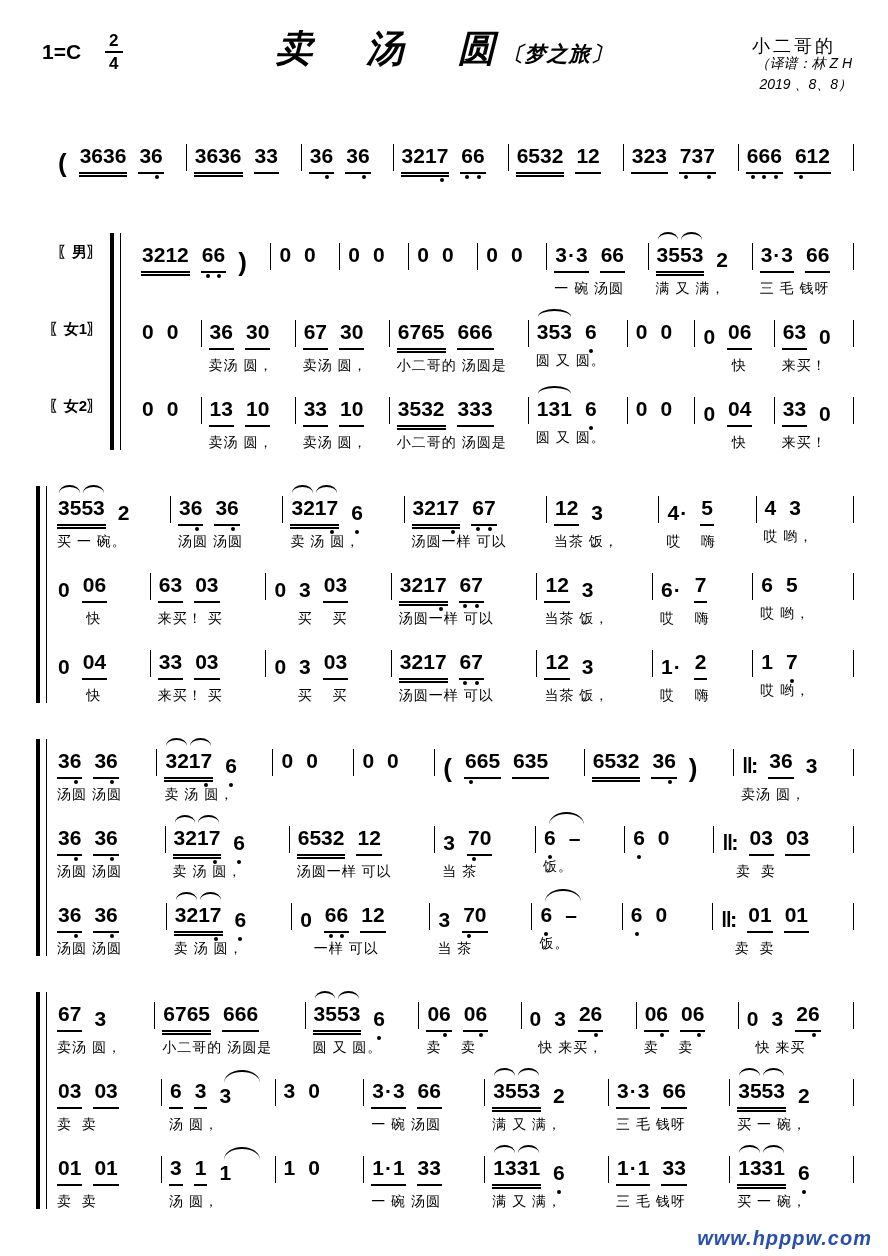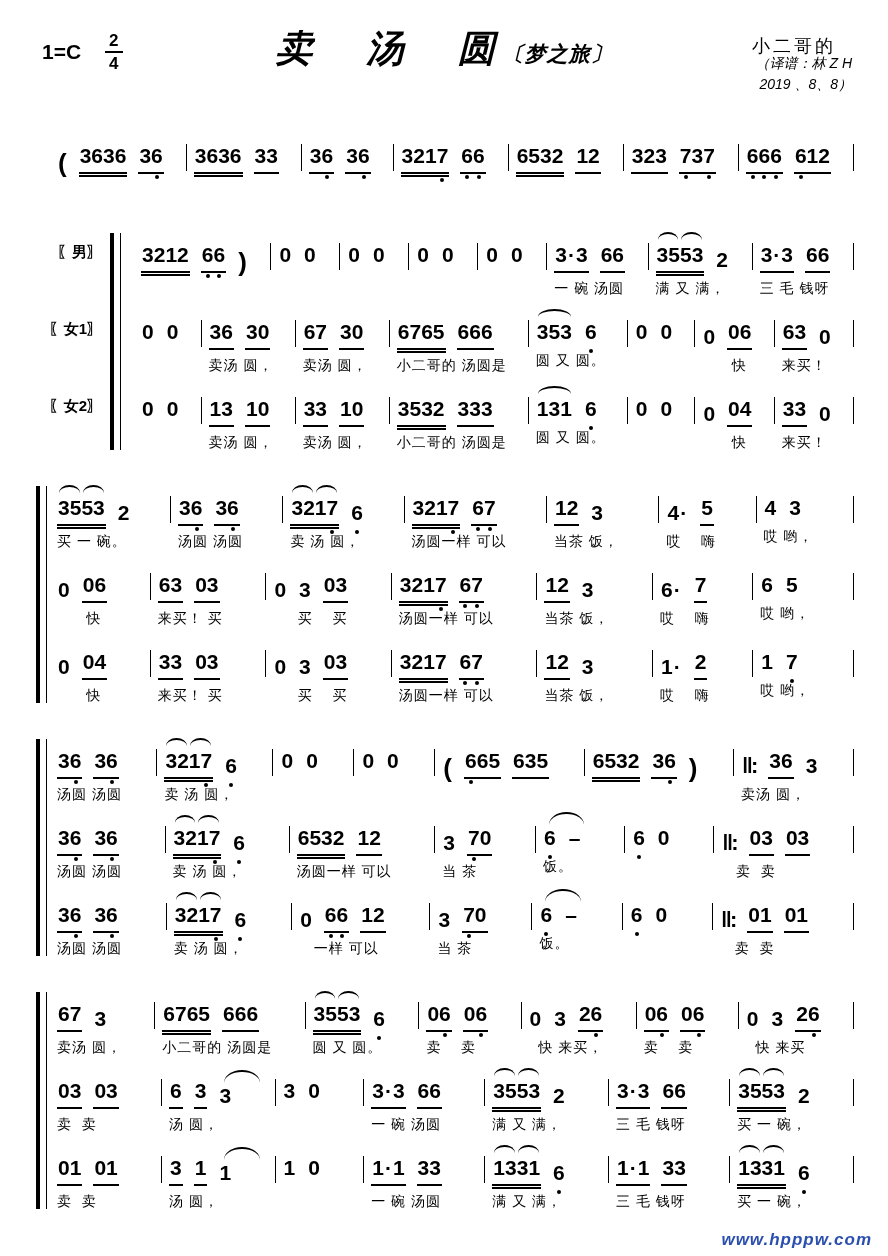--- a/index.html
+++ b/index.html
@@ -49,21 +49,21 @@
   .ld{position:absolute;left:50%;transform:translateX(-50%);bottom:-8px;width:4px;height:4px;border-radius:50%;background:#000;}
   .u1 .ld{bottom:-10px;}
   .u2 .ld{bottom:-13px;}
   .aug{margin:0 1px;}
   .paren{font-size:26px;font-weight:bold;transform:translateY(2px);}
   .rep{font-size:22px;font-weight:bold;letter-spacing:-2px;}
   .arcs{position:absolute;left:2px;right:2px;top:-10px;display:flex;gap:3px;height:7px;}
   .arc{flex:1;height:6px;border-top:2px solid #000;border-radius:50%/100% 100% 0 0;}
   .warc{position:absolute;top:-13px;left:40%;width:260%;height:11px;border-top:2px solid #000;border-radius:50%/100% 100% 0 0;pointer-events:none;}
   
-  .watermark{position:absolute;right:16px;bottom:6px;font-size:17px;font-weight:bold;font-style:italic;letter-spacing:1px;}
+  .watermark{position:absolute;right:16px;bottom:6px;font-size:20px;font-weight:bold;font-style:italic;letter-spacing:1px;}
 </style>
 </head>
 <body>
 
 <div class="page">
 
   <div class="hdr">
     <div class="keysig">
       <span>1=C</span>
       <span class="meter">

